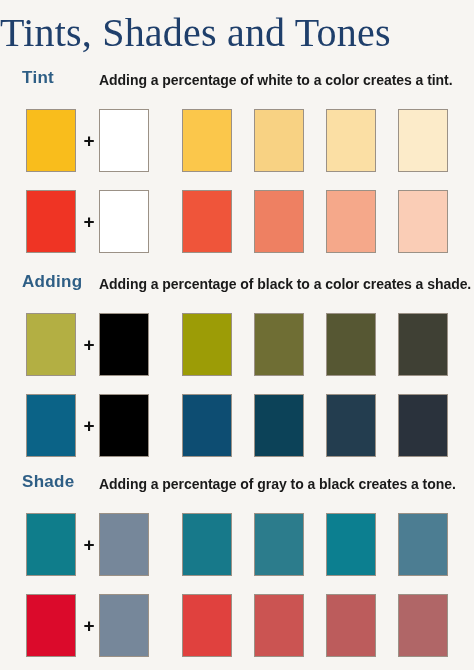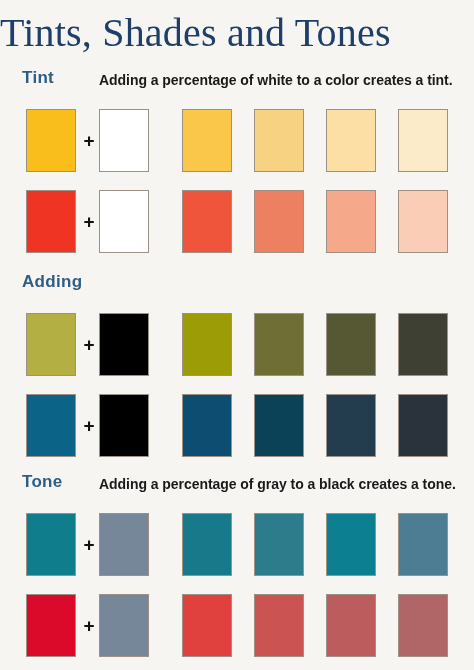--- a/index.html
+++ b/index.html
@@ -117,20 +117,21 @@
           <div class="swatch" style="left: 182px; background: rgb(239, 85, 58); border-color: rgb(155, 145, 134);"></div>
           <div class="swatch" style="left: 254px; background: rgb(238, 128, 98); border-color: rgb(155, 145, 134);"></div>
           <div class="swatch" style="left: 326px; background: rgb(245, 168, 138); border-color: rgb(155, 145, 134);"></div>
           <div class="swatch" style="left: 398px; background: rgb(250, 205, 182); border-color: rgb(155, 145, 134);"></div>
           <div class="plus">+</div>
         </div>
       </div>
       <div class="section" style="top: 272px;">
         <div class="section-head">
           <div class="section-title" style="color: rgb(46, 94, 133);">Adding</div>
+          <div class="section-caption" style="color: rgb(26, 26, 26);">Adding a percentage of black to a color creates a shade.</div>
         </div>
         <div class="row" style="margin-top: 17px;">
           <div class="swatch" style="left: 26px; background: rgb(179, 175, 67); border-color: rgb(155, 145, 134);"></div>
           <div class="swatch" style="left: 99px; background: rgb(0, 0, 0); border-color: rgb(155, 145, 134);"></div>
           <div class="swatch" style="left: 182px; background: rgb(156, 156, 6); border-color: rgb(155, 145, 134);"></div>
           <div class="swatch" style="left: 254px; background: rgb(111, 110, 52); border-color: rgb(155, 145, 134);"></div>
           <div class="swatch" style="left: 326px; background: rgb(86, 87, 51); border-color: rgb(155, 145, 134);"></div>
           <div class="swatch" style="left: 398px; background: rgb(63, 64, 52); border-color: rgb(155, 145, 134);"></div>
           <div class="plus">+</div>
         </div>
@@ -139,21 +140,21 @@
           <div class="swatch" style="left: 99px; background: rgb(0, 0, 0); border-color: rgb(155, 145, 134);"></div>
           <div class="swatch" style="left: 182px; background: rgb(13, 77, 114); border-color: rgb(155, 145, 134);"></div>
           <div class="swatch" style="left: 254px; background: rgb(12, 66, 88); border-color: rgb(155, 145, 134);"></div>
           <div class="swatch" style="left: 326px; background: rgb(35, 61, 79); border-color: rgb(155, 145, 134);"></div>
           <div class="swatch" style="left: 398px; background: rgb(42, 50, 60); border-color: rgb(155, 145, 134);"></div>
           <div class="plus">+</div>
         </div>
       </div>
       <div class="section" style="top: 472px;">
         <div class="section-head">
-          <div class="section-title" style="color: rgb(46, 94, 133);">Tone</div>
+          <div class="section-title" style="color: rgb(46, 94, 133);">Shade</div>
           <div class="section-caption" style="color: rgb(26, 26, 26);">Adding a percentage of gray to a black creates a tone.</div>
         </div>
         <div class="row" style="margin-top: 17px;">
           <div class="swatch" style="left: 26px; background: rgb(15, 125, 139); border-color: rgb(155, 145, 134);"></div>
           <div class="swatch" style="left: 99px; background: rgb(118, 135, 154); border-color: rgb(155, 145, 134);"></div>
           <div class="swatch" style="left: 182px; background: rgb(23, 121, 138); border-color: rgb(155, 145, 134);"></div>
           <div class="swatch" style="left: 254px; background: rgb(44, 124, 140); border-color: rgb(155, 145, 134);"></div>
           <div class="swatch" style="left: 326px; background: rgb(12, 127, 144); border-color: rgb(155, 145, 134);"></div>
           <div class="swatch" style="left: 398px; background: rgb(76, 125, 146); border-color: rgb(155, 145, 134);"></div>
           <div class="plus">+</div>

